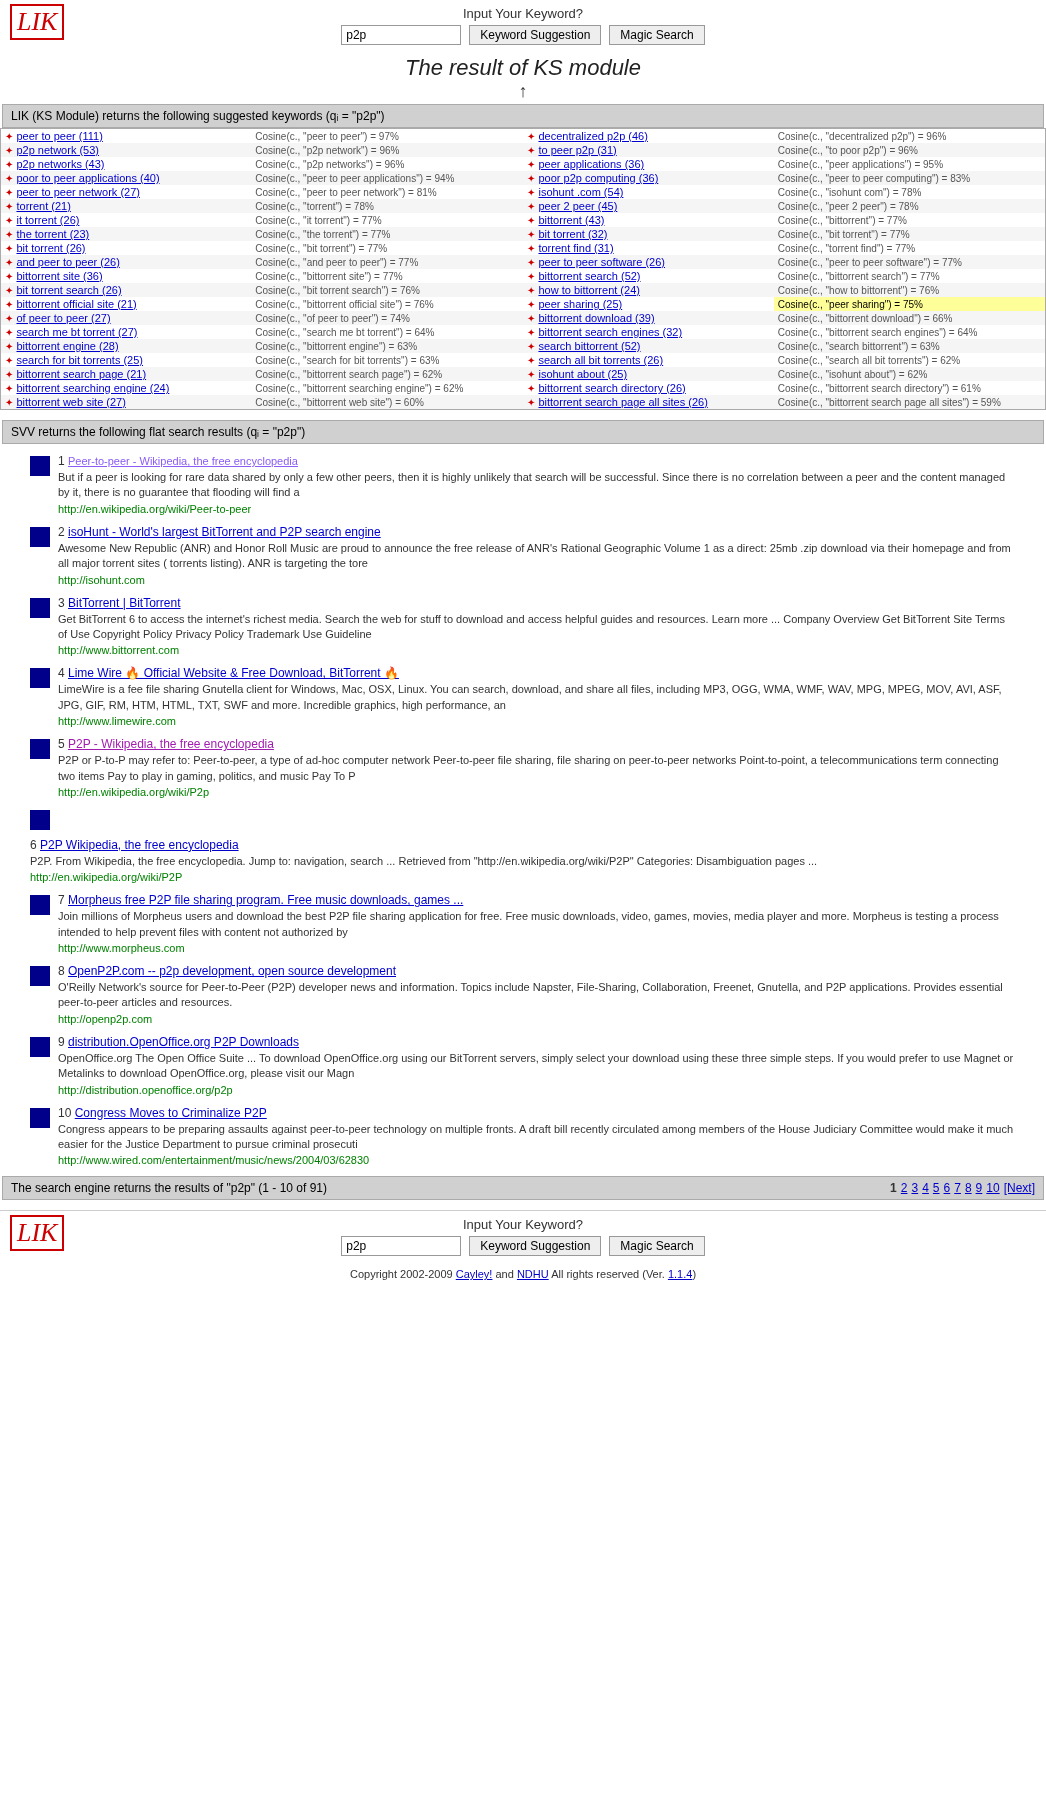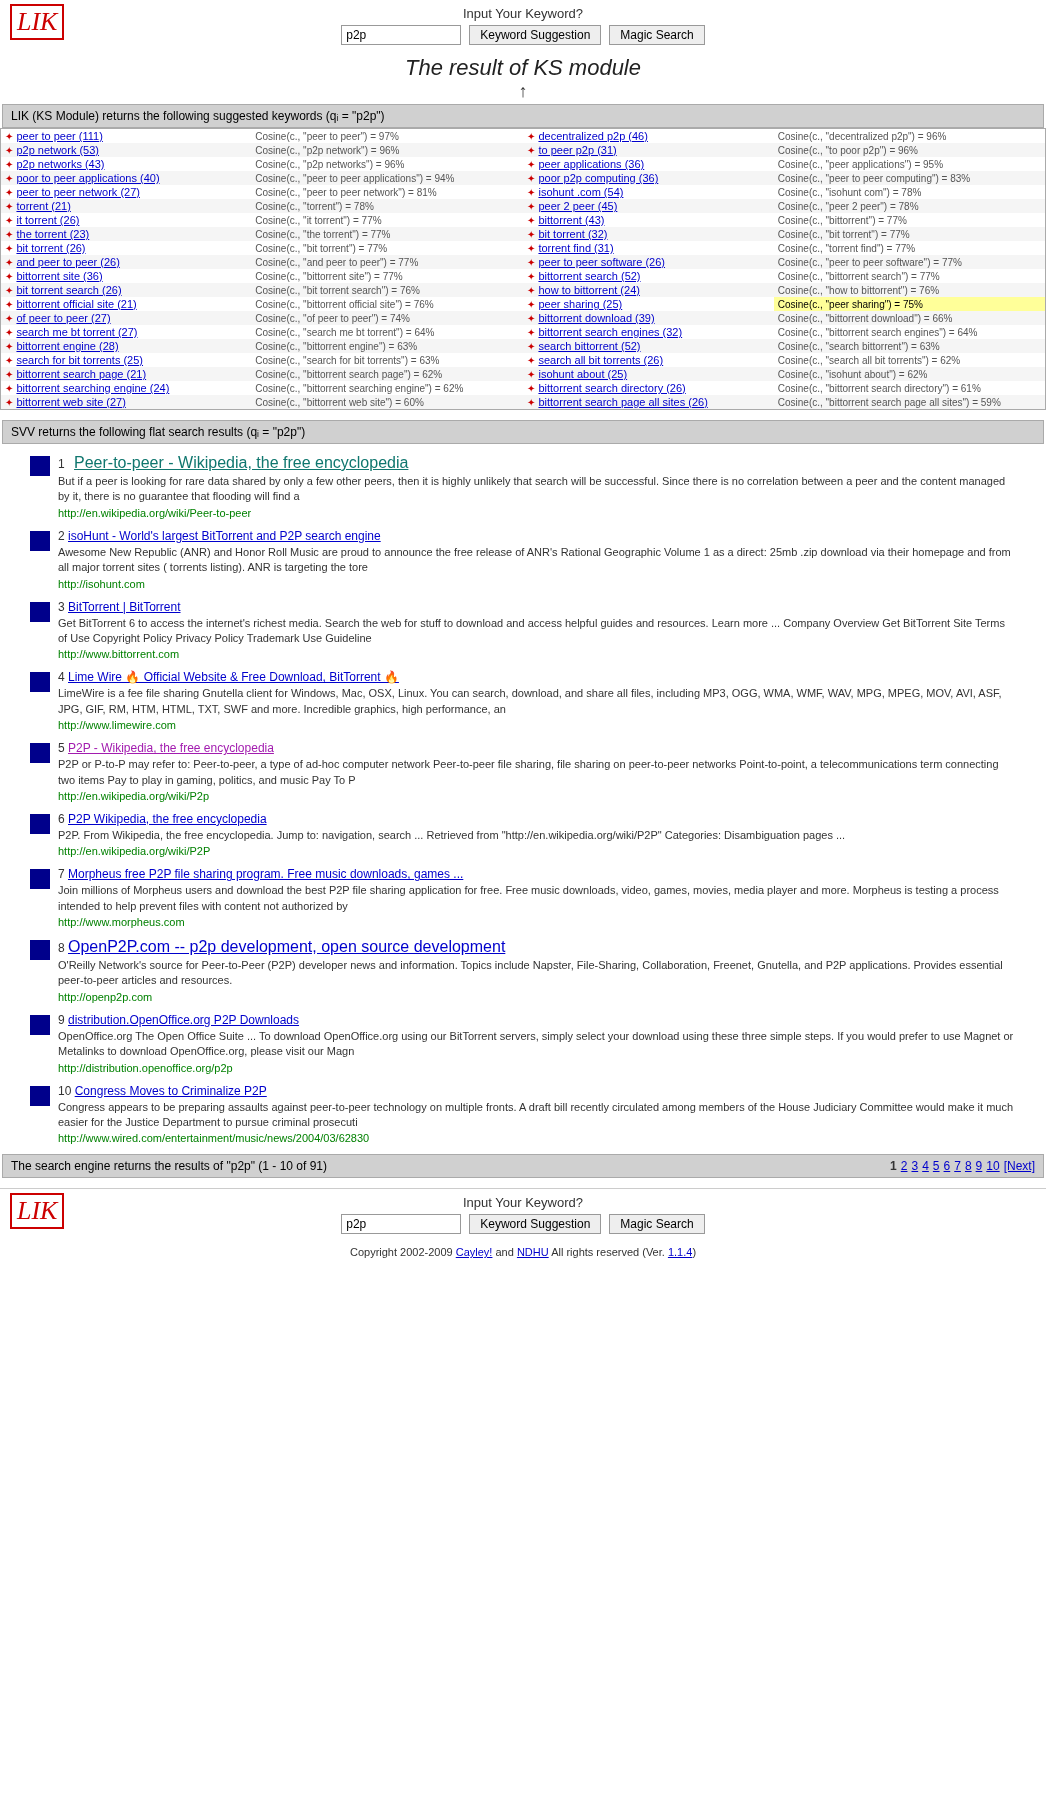--- a/index.html
+++ b/index.html
@@ -279,21 +279,21 @@
 <div style="background:#d0d0d0; border:1px solid #aaa; padding:4px 8px; font-size:12px; margin: 0 2px;">
   <span>SVV returns the following flat search results (qᵢ = "p2p")</span>
 </div>
 
 <div style="padding: 0 30px;">
   <div id="results-container">
       <div style="display: flex; gap: 8px; margin: 10px 0px;">
     <div style="width:20px; height:20px; background:#00008b; flex-shrink:0; margin-top:2px;"></div>
     <div style="flex:1;">
       <div>
-        <span style="font-size:12px; color:#333;">1 </span><a href="#" style="color:#0f766e; text-decoration:underline; font-size:16px;margin-left:6px;">Peer-to-peer - Wikipedia, the free encyclopedia</a>
+        <span style="font-size:12px; color:#333;">1 </span><a href="#" style="color:#8b5cf6; text-decoration:underline; font-size:11px;">Peer-to-peer - Wikipedia, the free encyclopedia</a>
       </div>
       <div style="font-size:11px; color:#333; line-height:1.4; margin:2px 0;">But if a peer is looking for rare data shared by only a few other peers, then it is highly unlikely that search will be successful. Since there is no correlation between a peer and the content managed by it, there is no guarantee that flooding will find a</div>
       <div style="color:#008000; font-size:11px;">http://en.wikipedia.org/wiki/Peer-to-peer</div>
     </div>
   </div>
       <div style="display: flex; gap: 8px; margin: 10px 0px;">
     <div style="width:20px; height:20px; background:#00008b; flex-shrink:0; margin-top:2px;"></div>
     <div style="flex:1;">
       <div>
         <span style="font-size:12px; color:#333;">2 </span><a href="#" style="color:#00c; text-decoration:underline; font-size:12px;">isoHunt - World's largest BitTorrent and P2P search engine</a>
@@ -325,21 +325,21 @@
       <div style="display: flex; gap: 8px; margin: 10px 0px;">
     <div style="width:20px; height:20px; background:#00008b; flex-shrink:0; margin-top:2px;"></div>
     <div style="flex:1;">
       <div>
         <span style="font-size:12px; color:#333;">5 </span><a href="#" style="color:#a21caf; text-decoration:underline; font-size:12px;">P2P - Wikipedia, the free encyclopedia</a>
       </div>
       <div style="font-size:11px; color:#333; line-height:1.4; margin:2px 0;">P2P or P-to-P may refer to: Peer-to-peer, a type of ad-hoc computer network Peer-to-peer file sharing, file sharing on peer-to-peer networks Point-to-point, a telecommunications term connecting two items Pay to play in gaming, politics, and music Pay To P</div>
       <div style="color:#008000; font-size:11px;">http://en.wikipedia.org/wiki/P2p</div>
     </div>
   </div>
-      <div style="display: flex; gap: 8px; margin: 10px 0px;">
+      <div style="display: flex; gap: 8px; margin: 10px 0px; flex-direction: column;">
     <div style="width:20px; height:20px; background:#00008b; flex-shrink:0; margin-top:2px;"></div>
     <div style="flex:1;">
       <div>
         <span style="font-size:12px; color:#333;">6 </span><a href="#" style="color:#00c; text-decoration:underline; font-size:12px;">P2P   Wikipedia, the free encyclopedia</a>
       </div>
       <div style="font-size:11px; color:#333; line-height:1.4; margin:2px 0;">P2P. From Wikipedia, the free encyclopedia. Jump to: navigation, search ... Retrieved from "http://en.wikipedia.org/wiki/P2P" Categories: Disambiguation pages ...</div>
       <div style="color:#008000; font-size:11px;">http://en.wikipedia.org/wiki/P2P</div>
     </div>
   </div>
       <div style="display: flex; gap: 8px; margin: 10px 0px;">
@@ -349,21 +349,21 @@
         <span style="font-size:12px; color:#333;">7 </span><a href="#" style="color:#00c; text-decoration:underline; font-size:12px;">Morpheus free P2P file sharing program. Free music downloads, games ...</a>
       </div>
       <div style="font-size:11px; color:#333; line-height:1.4; margin:2px 0;">Join millions of Morpheus users and download the best P2P file sharing application for free. Free music downloads, video, games, movies, media player and more. Morpheus is testing a process intended to help prevent files with content not authorized by</div>
       <div style="color:#008000; font-size:11px;">http://www.morpheus.com</div>
     </div>
   </div>
       <div style="display: flex; gap: 8px; margin: 10px 0px;">
     <div style="width:20px; height:20px; background:#00008b; flex-shrink:0; margin-top:2px;"></div>
     <div style="flex:1;">
       <div>
-        <span style="font-size:12px; color:#333;">8 </span><a href="#" style="color:#00c; text-decoration:underline; font-size:16px;">OpenP2P.com -- p2p development, open source development</a>
+        <span style="font-size:12px; color:#333;">8 </span><a href="#" style="color:#00c; text-decoration:underline; font-size:12px;">OpenP2P.com -- p2p development, open source development</a>
       </div>
       <div style="font-size:11px; color:#333; line-height:1.4; margin:2px 0;">O'Reilly Network's source for Peer-to-Peer (P2P) developer news and information. Topics include Napster, File-Sharing, Collaboration, Freenet, Gnutella, and P2P applications. Provides essential peer-to-peer articles and resources.</div>
       <div style="color:#008000; font-size:11px;">http://openp2p.com</div>
     </div>
   </div>
       <div style="display: flex; gap: 8px; margin: 10px 0px;">
     <div style="width:20px; height:20px; background:#00008b; flex-shrink:0; margin-top:2px;"></div>
     <div style="flex:1;">
       <div>
         <span style="font-size:12px; color:#333;">9 </span><a href="#" style="color:#00c; text-decoration:underline; font-size:12px;">distribution.OpenOffice.org P2P Downloads</a>

